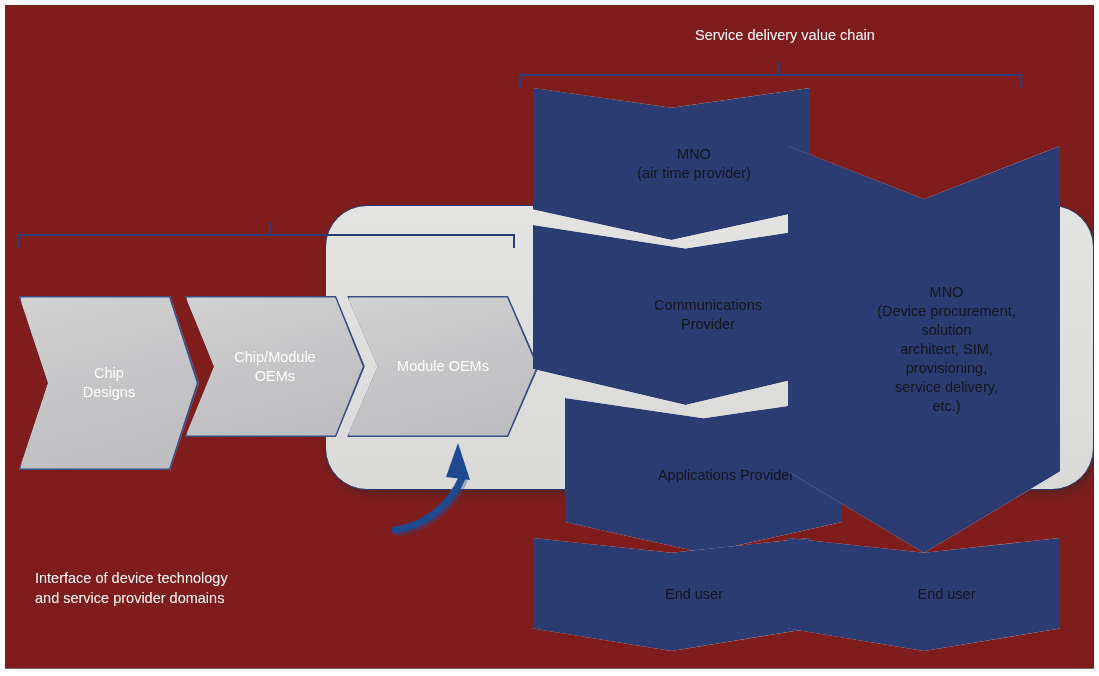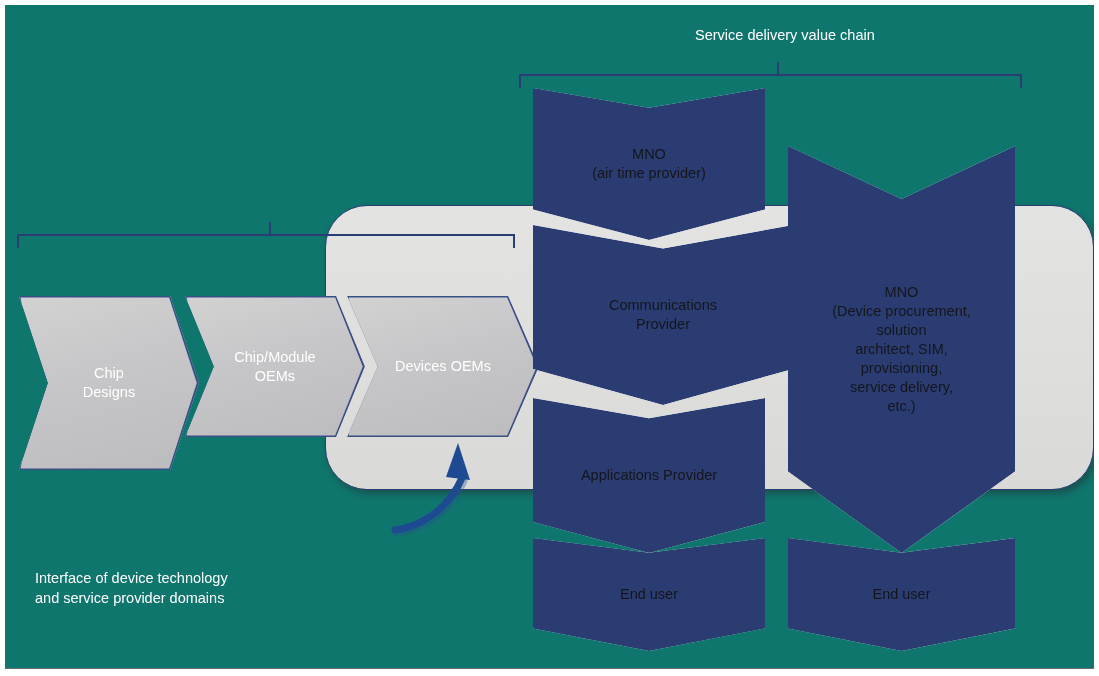--- a/index.html
+++ b/index.html
@@ -6,21 +6,21 @@
   #canvas{
     position:relative;
     width:1099px;height:676px;
     background:#ffffff;
     font-family:"Liberation Sans", sans-serif;
     overflow:hidden;
   }
   #stage{
     position:absolute;left:5px;top:5px;
     width:1089px;height:664px;
-    background:#0f766e;
+    background:#7f1d1d;
     overflow:hidden;
   }
   .lbl{position:absolute;color:#ffffff;font-size:14.5px;line-height:20px;white-space:pre;}
   
   .panel{
     position:absolute;
     background:linear-gradient(180deg,#e3e3e1 0%,#dededc 55%,#d9d9d7 100%);
     border:1.2px solid #2b3c72;
     border-radius:42px;
     box-shadow:3px 4px 7px rgba(40,40,45,.45);
@@ -46,20 +46,21 @@
   }
   .rchev span{position:relative;z-index:3;}
   
   .dchev{
     position:absolute;
     background:linear-gradient(95deg,#b9bfe0 0%,#c9cee8 28%,#dfe2f1 62%,#f1f2fa 100%);
     clip-path:polygon(0 0, 50% 13%, 100% 0, 100% 80%, 50% 100%, 0 80%);
     display:flex;align-items:center;justify-content:center;
     color:#14161c;font-size:14.5px;line-height:19px;text-align:center;
     filter:drop-shadow(3px 4px 5px rgba(35,35,40,.5));
+    padding-left:45px;
   }
   .dchev .outline{
     position:absolute;inset:0;background:#2b3c72;
     clip-path:polygon(
       0 0, 50% 13%, 100% 0, 100% 80%, 50% 100%, 0 80%,
       0 0,
       1.5px 2.5px, 50% calc(13% + 2.6px), calc(100% - 1.5px) 2.5px, calc(100% - 1.5px) calc(80% - 0.4px), 50% calc(100% - 2.6px), 1.5px calc(80% - 0.4px), 1.5px 2.5px
     );
     pointer-events:none;
   }
@@ -102,34 +103,34 @@
       <span style="white-space: pre-line;">Chip
 Designs</span>
     </div>
     <div class="rchev" style="left:180px;top:291px;width:180px;height:141px;">
       <div class="outline"></div>
       <span style="white-space: pre-line;">Chip/Module
 OEMs</span>
     </div>
     <div class="rchev" style="left:342px;top:291px;width:192px;height:141px;">
       <div class="outline"></div>
-      <span>Devices OEMs</span>
+      <span>Module OEMs</span>
     </div>
 
     <div class="dchev" style="left:528px;top:83px;width:232px;height:152px;">
       <div class="outline"></div>
       <span style="white-space: pre-line;">MNO
 (air time provider)</span>
     </div>
     <div class="dchev" style="left:528px;top:220px;width:260px;height:180px;">
       <div class="outline"></div>
       <span style="white-space: pre-line;">Communications
 Provider</span>
     </div>
-    <div class="dchev" style="left:528px;top:393px;width:232px;height:155px;">
+    <div class="dchev" style="left:560px;top:393px;width:232px;height:155px;">
       <div class="outline"></div>
       <span>Applications Provider</span>
     </div>
     <div class="dchev" style="left:528px;top:533px;width:232px;height:113px;">
       <div class="outline"></div>
       <span>End user</span>
     </div>
 
     <div class="dchev" style="left:783px;top:141px;width:227px;height:407px;">
       <div class="outline"></div>

